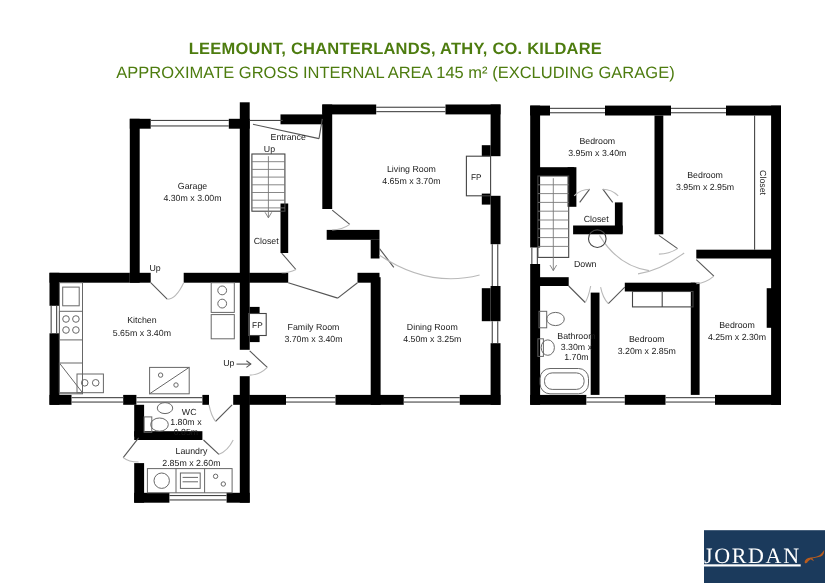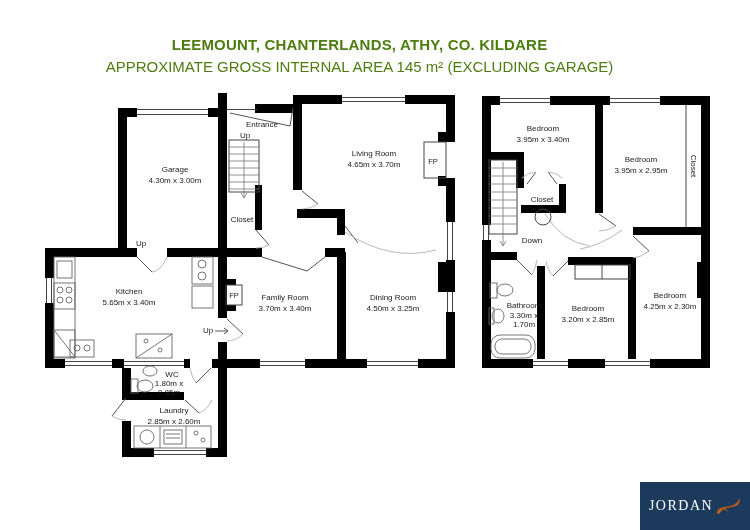--- a/index.html
+++ b/index.html
@@ -13,22 +13,22 @@
   .win{fill:#444;}
   .thin{stroke:#444;stroke-width:1;fill:none;}
   .fix{stroke:#666;stroke-width:.9;fill:none;}
   .leaf{stroke:#555;stroke-width:1;fill:none;}
   .arc{stroke:#b9b9b9;stroke-width:1;fill:none;}
   .tread{stroke:#777;stroke-width:.8;fill:none;}
   text{font-family:"Liberation Sans", sans-serif;font-size:8px;fill:#1a1a1a;text-anchor:middle;}
   .fp{font-size:7.5px;}
   #logo{position:absolute;left:640px;top:482px;width:110px;height:48px;
         display:flex;align-items:center;justify-content:center;gap:2px;}
-  #logo .brand{color:#fff;font-family:"Liberation Serif", serif;font-size:14px;
-        letter-spacing:1.5px;font-weight:normal;}
+  #logo .brand{color:#fff;font-family:"Liberation Serif", serif;font-size:20px;
+        letter-spacing:1.5px;font-weight:normal;text-decoration:underline;}
 </style>
 </head>
 <body>
 
 <div class="hdr" id="title">LEEMOUNT, CHANTERLANDS, ATHY, CO. KILDARE</div>
 <div class="hdr" id="subtitle">APPROXIMATE GROSS INTERNAL AREA 145 m² (EXCLUDING GARAGE)</div>
 
 <svg id="plan" viewBox="0 0 750 530" xmlns="http://www.w3.org/2000/svg">
 
   <g>

